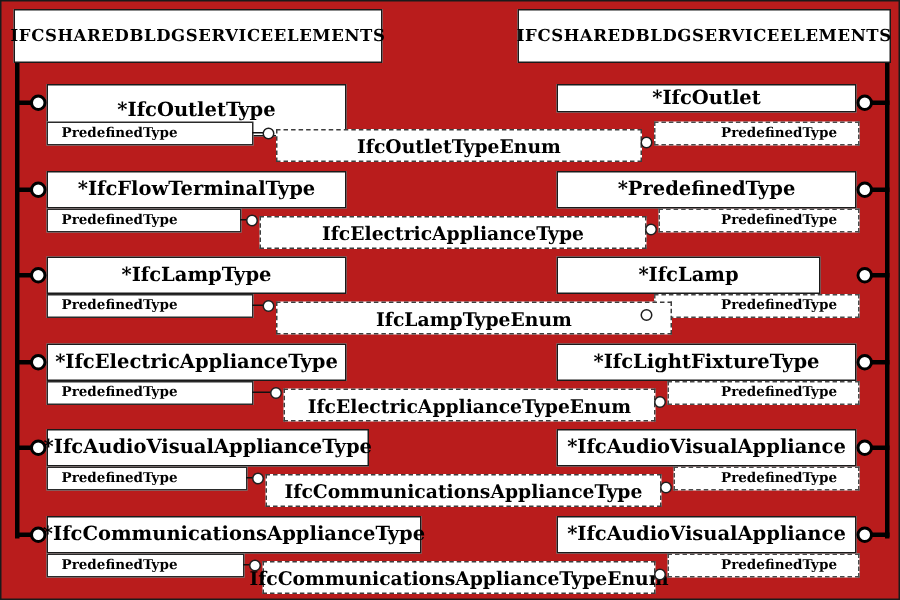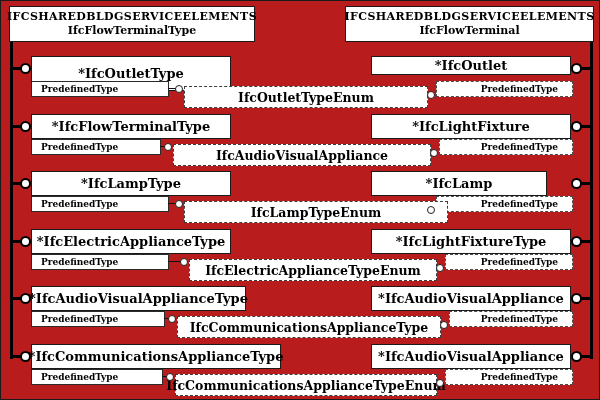--- a/index.html
+++ b/index.html
@@ -41,25 +41,23 @@
   .circ.bold  { width:7px; height:7px; border:2.2px solid #000; }
   .circ.small { width:6px; height:6px; border:1.4px solid #1f1f1f; }
 </style>
 </head>
 <body>
 
 <div class="stage">
 
   <div class="hdr" style="left:8px; top:5px; width:246px; height:36px;">
     <div class="l1">IFCSHAREDBLDGSERVICEELEMENTS</div>
-    <div class="l2">IfcFlowTerminalType</div>
   </div>
   <div class="hdr" style="left:344px; top:5px; width:249px; height:36px;">
     <div class="l1">IFCSHAREDBLDGSERVICEELEMENTS</div>
-    <div class="l2">IfcFlowTerminal</div>
   </div>
 
   <div class="thick" style="left:9px;  top:41px; width:3px; height:317px;"></div>
   <div class="thick" style="left:589px; top:41px; width:3px; height:317px;"></div>
 
   <div>
     <div class="thick" style="left:10px; top:66px; width:10px; height:3px;"></div>
     <div class="circ bold" style="left:19px; top:62px;"></div>
     <div class="entity" style="left:30px; top:55px; width:200px; height:35px;">*IfcOutletType</div>
     <div class="attr" style="left:30px; top:80px; width:138px; height:16px;">PredefinedType</div>
@@ -73,24 +71,24 @@
     <div class="thick" style="left:579px; top:66px; width:13px; height:3px;"></div>
   </div>
 
   <div>
     <div class="thick" style="left:10px; top:124px; width:10px; height:3px;"></div>
     <div class="circ bold" style="left:19px; top:120px;"></div>
     <div class="entity" style="left:30px; top:113px; width:200px; height:25px;">*IfcFlowTerminalType</div>
     <div class="attr" style="left:30px; top:138px; width:130px; height:16px;">PredefinedType</div>
     <div class="hline" style="left:159px; top:145px; width:5px;"></div>
     <div class="circ small" style="left:163px; top:142px;"></div>
-    <div class="enumbox" style="left:172px; top:143px; width:258px; height:22px;">IfcAudioVisualAppliance</div>
+    <div class="enumbox" style="left:172px; top:143px; width:258px; height:22px;">IfcElectricApplianceType</div>
     <div class="circ small" style="left:429px; top:148px;"></div>
     <div class="attr dashed" style="left:438px; top:138px; width:134px; height:16px;">PredefinedType</div>
-    <div class="entity" style="left:370px; top:113px; width:200px; height:25px;">*IfcLightFixture</div>
+    <div class="entity" style="left:370px; top:113px; width:200px; height:25px;">*PredefinedType</div>
     <div class="circ bold" style="left:570px; top:120px;"></div>
     <div class="thick" style="left:579px; top:124px; width:13px; height:3px;"></div>
   </div>
 
   <div>
     <div class="thick" style="left:10px; top:181px; width:10px; height:3px;"></div>
     <div class="circ bold" style="left:19px; top:177px;"></div>
     <div class="entity" style="left:30px; top:170px; width:200px; height:25px;">*IfcLampType</div>
     <div class="attr" style="left:30px; top:195px; width:138px; height:16px;">PredefinedType</div>
     <div class="hline" style="left:167px; top:202px; width:8px;"></div>

